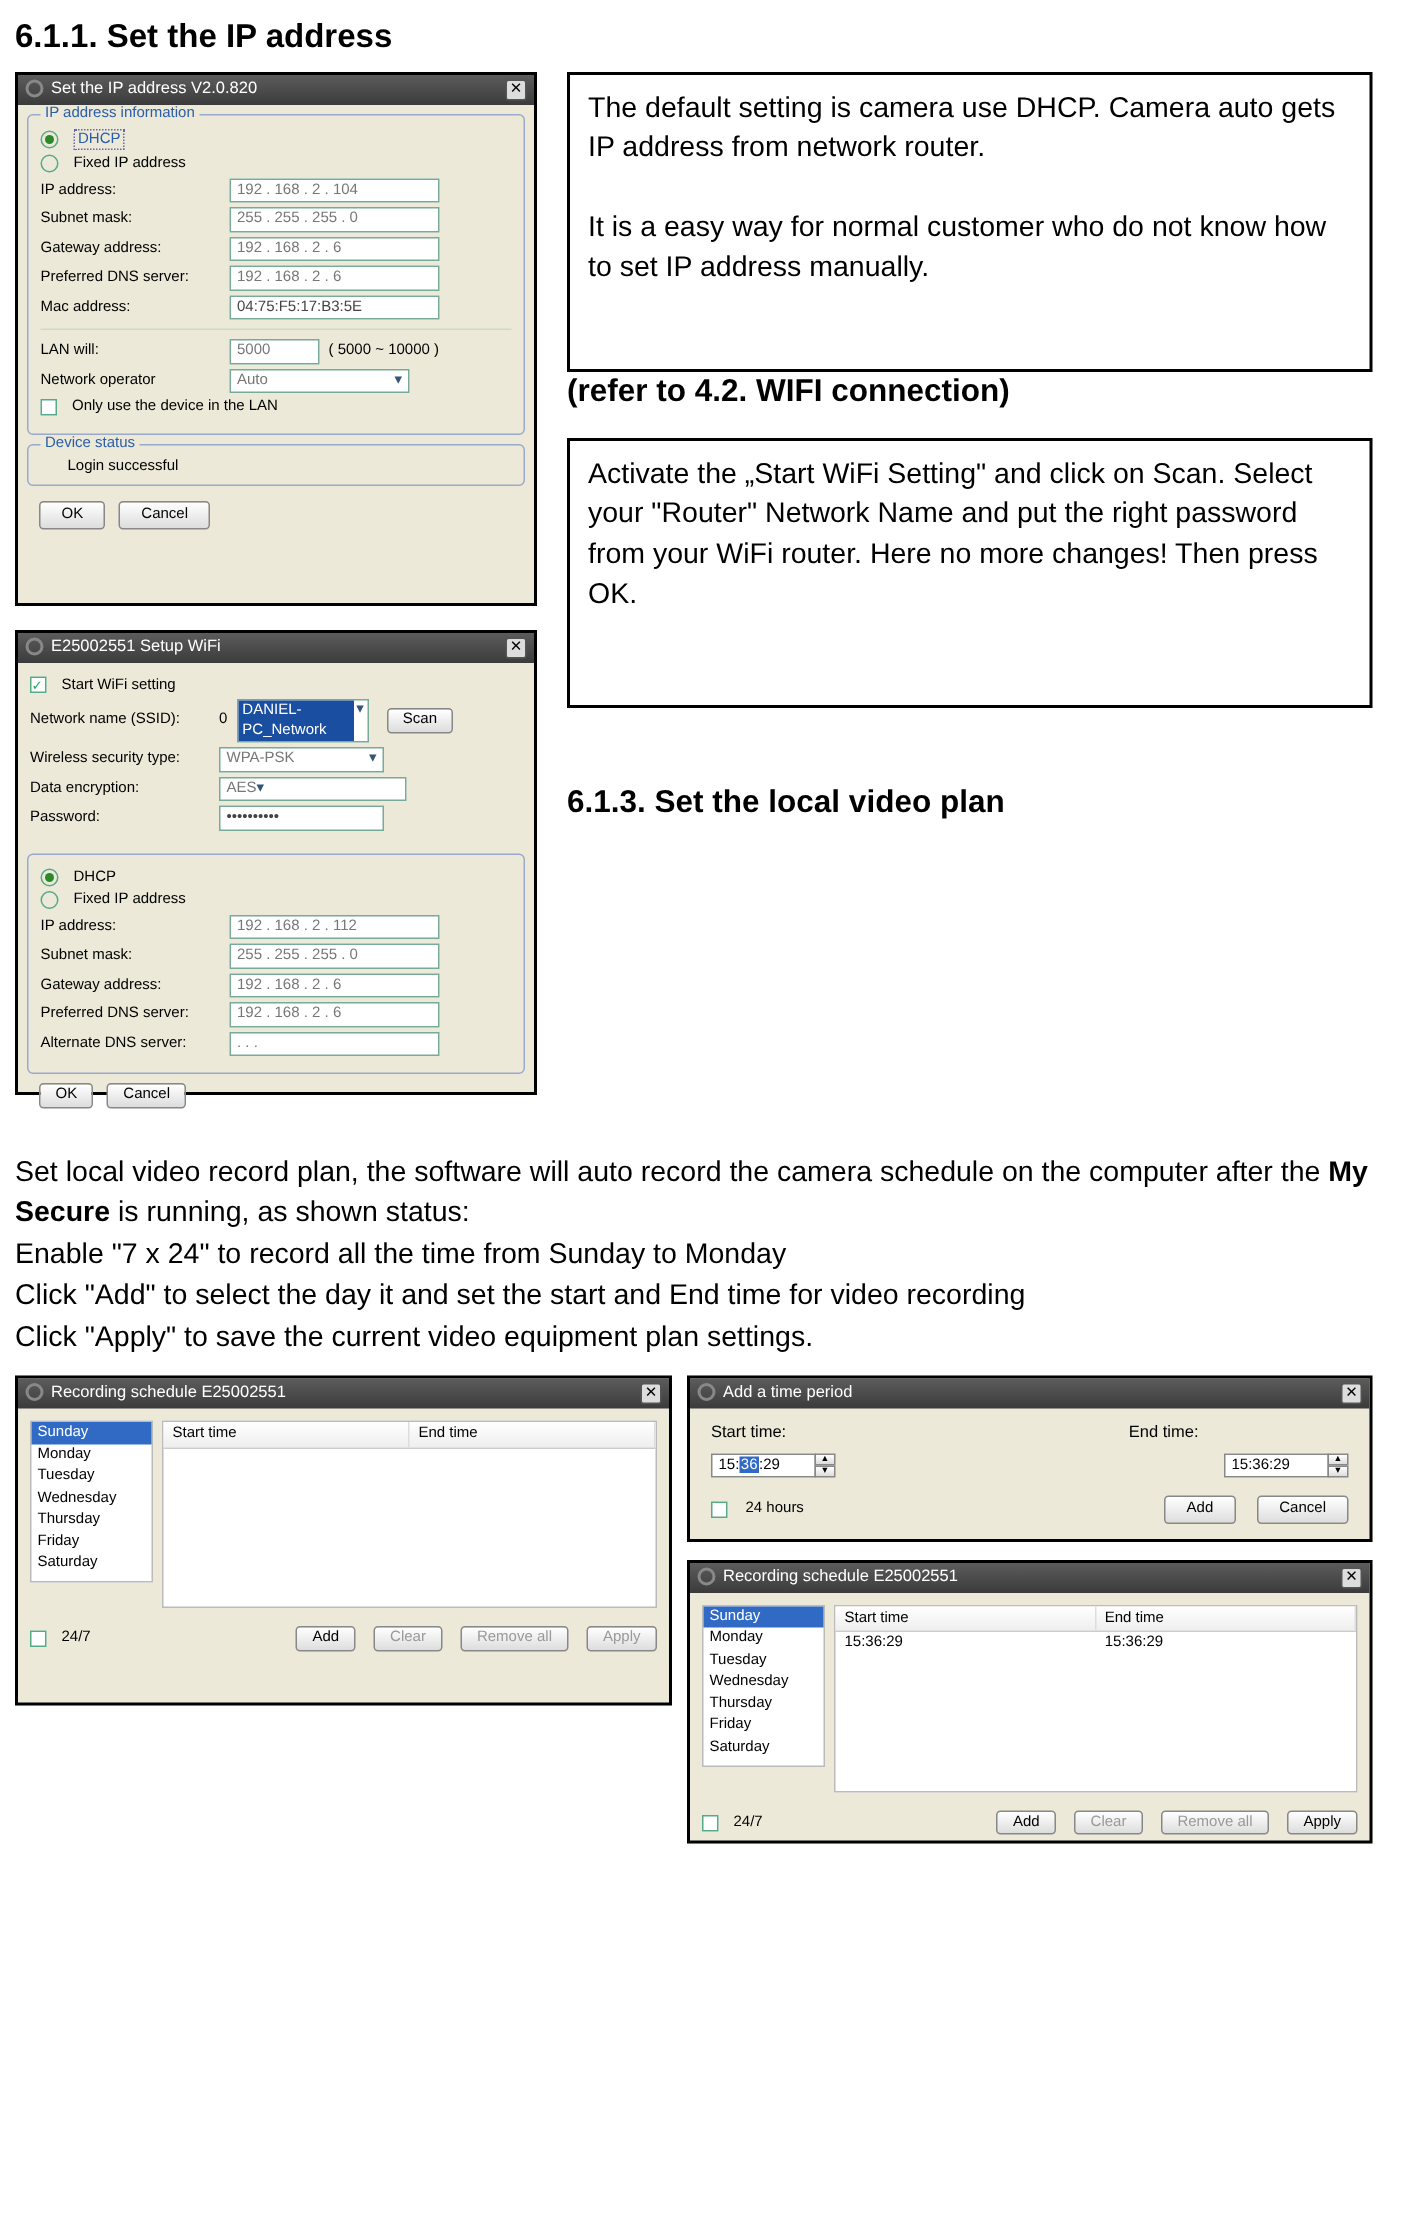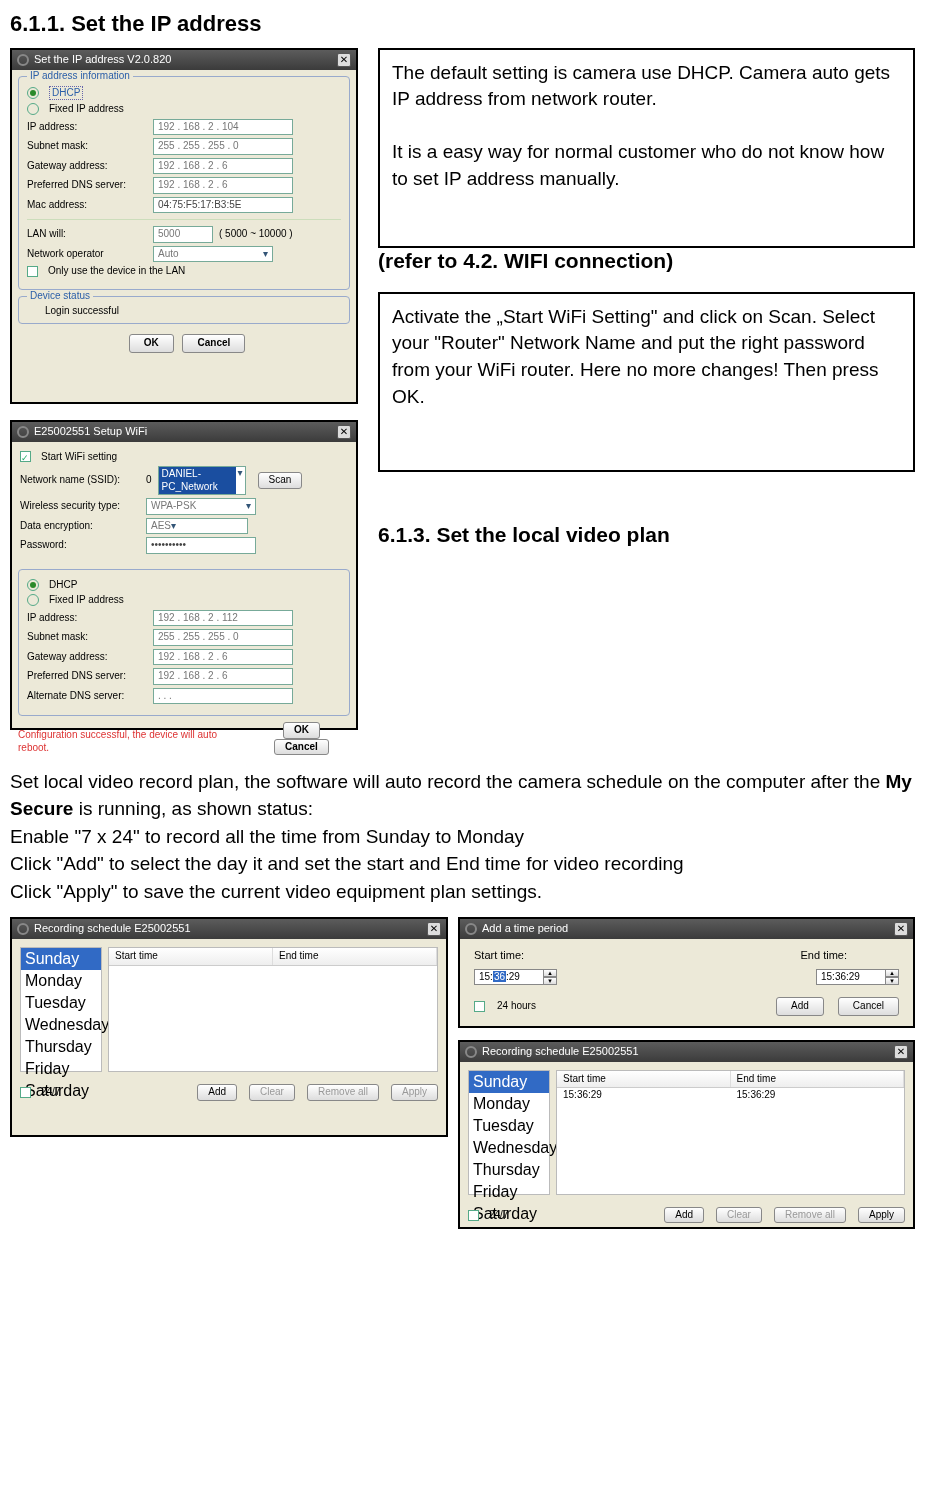--- a/index.html
+++ b/index.html
@@ -46,30 +46,30 @@
   .grp-label { position:absolute; top:-7px; left:8px; background:#ece9d8; color:#2a5ea8; font-size:10px; padding:0 3px;}
   .row { display:flex; align-items:center; margin:3px 0; gap:6px; }
   .labelcell { width:120px; font-size:10px; color:#000;}
   .inp { background:#fff; border:1px solid #7a9; font-size:10px; padding:1px 4px; color:#777; width:140px; font-family:Tahoma,sans-serif;}
   .inp.lg{ color:#444;}
   .inp.sel { border:1px solid #7a9;}
   .radio { width:12px;height:12px;border:1px solid #5a8;border-radius:50%;display:inline-block;margin-right:4px;vertical-align:middle;}
   .radio.on::after{content:"";display:block;width:6px;height:6px;background:#2a8a2a;border-radius:50%;margin:2px;}
   .cbx { width:11px;height:11px;border:1px solid #5a8;background:#fff;display:inline-block;margin-right:4px;vertical-align:middle;}
   .cbx.on::after{content:"✓";font-size:9px;line-height:9px;color:#2a6;}
-  .btnrow { text-align:center; padding:4px 8px 6px;font-weight:bold;}
+  .btnrow { text-align:left; padding:4px 8px 6px;}
   .btn { display:inline-block; background:linear-gradient(#fff,#ddd); border:1px solid #888; border-radius:3px; padding:2px 14px; font-size:10px; margin-left:6px;}
   .btn.sm { padding:1px 10px;}
   .btn.dis { color:#999;}
   .small { font-size:10px; }
   .blue { color:#2a5ea8;}
   .redtext{color:#d33;font-size:10px;padding:2px 6px;}
   .wifi-sel { background:#1a4ea0;color:#fff;}
   
-  .daylist { width:82px; border:1px solid #bbb; background:#fff; height:125px; font-size:16px;}
+  .daylist { width:82px; border:1px solid #bbb; background:#fff; height:108px; font-size:10px;}
   .daylist div { padding:1px 4px;}
   .daylist div.sel { background:#316ac5;color:#fff;}
   .timetbl { flex:1; border:1px solid #bbb; background:#fff; height:125px;}
   .timetbl .hdr {display:flex;background:linear-gradient(#fff,#eee);border-bottom:1px solid #ccc;font-size:10px;}
   .timetbl .hdr span{flex:1;padding:2px 6px;border-right:1px solid #ddd;}
   .timetbl .rowd {display:flex;font-size:10px;}
   .timetbl .rowd span{flex:1;padding:1px 6px;}
   .bottom-grid { display:grid; grid-template-columns: 438px 1fr; column-gap:10px; margin-top:12px;}
   .btm-right > .shot { margin-bottom:12px; }
   .spin{display:inline-flex;align-items:center;}
@@ -171,21 +171,21 @@
           </div>
         <div class="row">
             <span class="labelcell">Wireless security type:</span>
             <span class="inp sel" style="width:110px;display:flex;justify-content:space-between;">
               <span>WPA-PSK</span>
               <span style="color:#357;">▾</span>
             </span>
           </div>
         <div class="row">
             <span class="labelcell">Data encryption:</span>
-            <span class="inp sel" style="width:102px;display:flex;">
+            <span class="inp sel" style="width:125px;display:flex;">
               <span>AES</span>
               <span style="color:#357;">▾</span>
             </span>
           </div>
         <div class="row">
             <span class="labelcell">Password:</span>
             <span class="inp lg" style="width:110px;">••••••••••</span>
           </div>
       </div>
       <div class="grp">
@@ -212,21 +212,20 @@
         <div class="row">
             <span class="labelcell">Preferred DNS server:</span>
             <span class="inp">192  .  168  .  2   .   6</span>
           </div>
         <div class="row">
             <span class="labelcell">Alternate DNS server:</span>
             <span class="inp"> .     .     .   </span>
           </div>
       </div>
       <div style="display:flex;align-items:center;justify-content:space-between;">
-        <span class="redtext">Configuration successful, the device will auto reboot.</span>
         <span class="btnrow" style="padding-top:0;">
           <span class="btn sm">OK</span>
           <span class="btn sm">Cancel</span>
         </span>
       </div>
     </div>
   </div>
 
   <div class="rightcol">
     <div class="panel" style="white-space:pre-line;height:200px;">The default setting is camera use DHCP. Camera auto gets IP address from network router.
@@ -286,21 +285,21 @@
   <div class="btm-right">
 
     <div class="shot">
       <div class="titlebar">
         <span><span class="ticon"></span><span>Add a time period</span></span>
         <span class="closebtn">✕</span>
       </div>
       <div style="padding:10px 14px;">
         <div style="display:flex;justify-content:space-between;font-size:11px;margin-bottom:6px;">
           <span>Start time:</span>
-          <span style="margin-right:52px;">End time:</span>
+          <span style="margin-right:100px;">End time:</span>
         </div>
         <div style="display:flex;justify-content:space-between;align-items:center;margin-bottom:12px;">
           <span class="spin">
             <span class="timein"><span>15:</span><span class="selnum">36</span><span>:29</span></span>
             <span class="arrows">
                 <span>▴</span>
                 <span>▾</span>
               </span>
           </span>
           <span class="spin">

